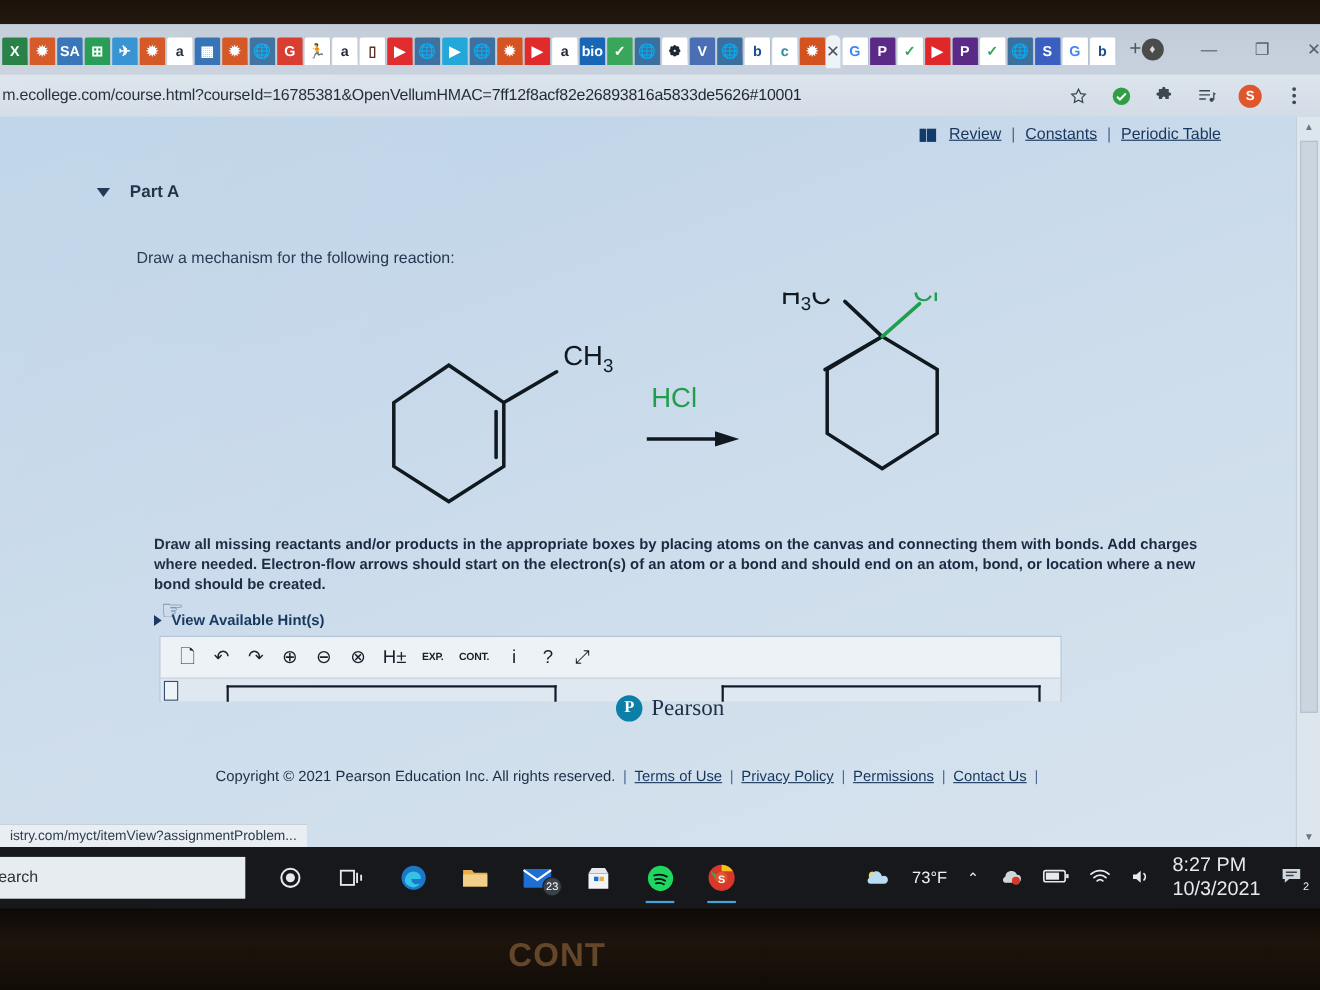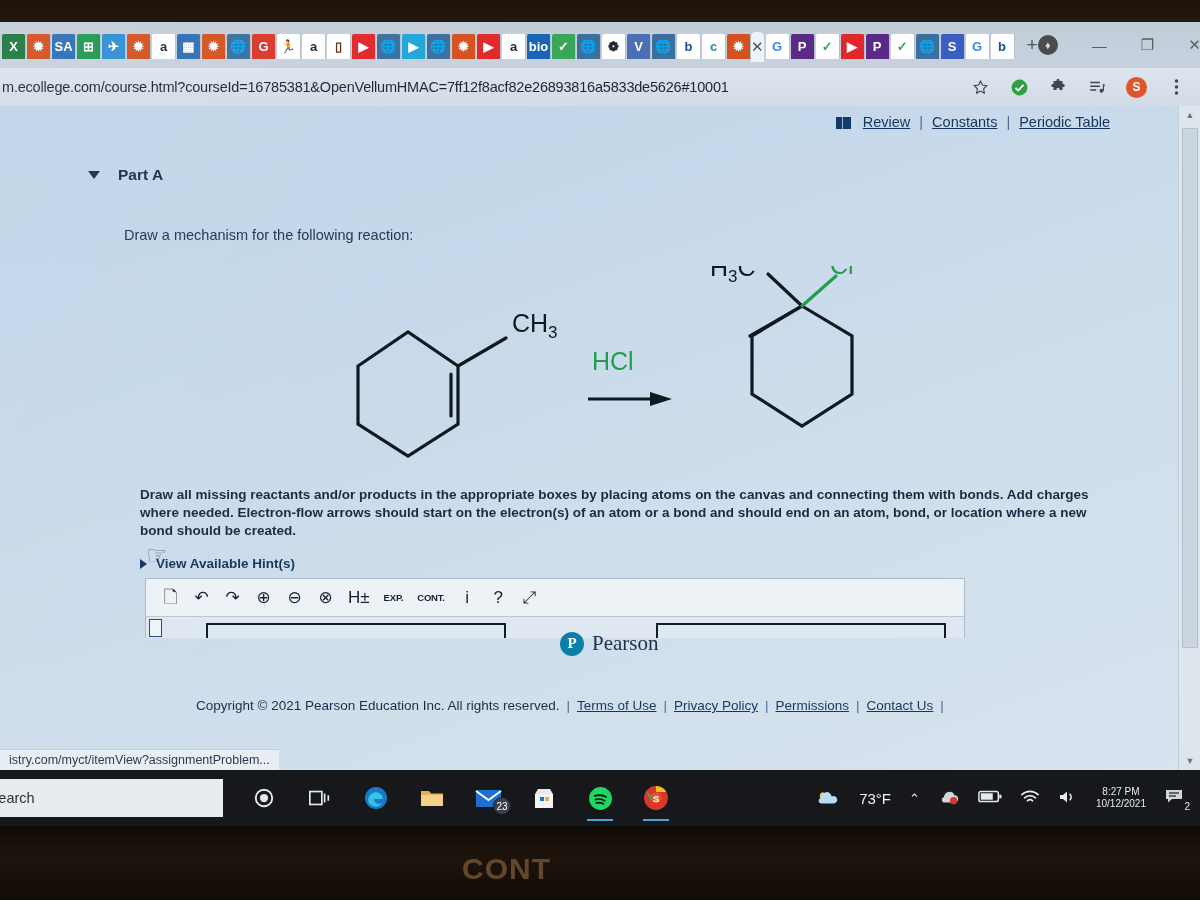--- a/index.html
+++ b/index.html
@@ -210,21 +210,21 @@
   .badge {
     position: absolute; right: -8px; bottom: -2px; min-width: 18px; height: 18px;
     border-radius: 50%; background: #3a4148; color: #fff; font-size: 10px;
     display: flex; align-items: center; justify-content: center;
     border: 1px solid #1b1e22;
   }
   .running { position: absolute; bottom: -8px; left: 2px; width: 26px; height: 2px;
              background: #4aa3d8; }
   .tray { margin-left: auto; display: flex; align-items: center; gap: 18px;
           padding-right: 14px; color: #e6eaee; font-size: 13px; }
-  .clock { text-align: center; line-height: 1.22; font-size: 10px; }
+  .clock { text-align: left; line-height: 1.22; font-size: 18px; }
   .notif { position: relative; }
   .notif .nbadge { position: absolute; right: -4px; bottom: -3px; font-size: 10px;
                    color: #e9edf1; }
   .temp { font-size: 15px; color: #f0f3f6; }
 
   
   .bezel-bottom {
     position: absolute; left: 0; top: 826px; width: 1200px; height: 74px;
     background: linear-gradient(180deg,#0e0a06 0%, #1d140c 40%, #120c07 100%);
   }
@@ -620,21 +620,21 @@
           </svg>
       </span>
       <span>
         <svg width="20" height="16" viewBox="0 0 20 16">
             <path d="M2 6h3l4-3.5v11L5 10H2z" fill="#e6eaee"></path>
             <path d="M12 5.2a4 4 0 010 5.6" fill="none" stroke="#e6eaee" stroke-width="1.6" stroke-linecap="round"></path>
           </svg>
       </span>
       <span class="clock">
         <div>8:27 PM</div>
-        <div>10/12/2021</div>
+        <div>10/3/2021</div>
       </span>
       <span class="notif">
         <svg width="22" height="18" viewBox="0 0 22 18">
             <path d="M2 2h16v9H8l-4 3.5V11H2z" fill="#cfd6dc"></path>
             <path d="M5 5h10M5 8h7" stroke="#3a4148" stroke-width="1.4"></path>
           </svg>
         <span class="nbadge">2</span>
       </span>
     </div>
   </div>

